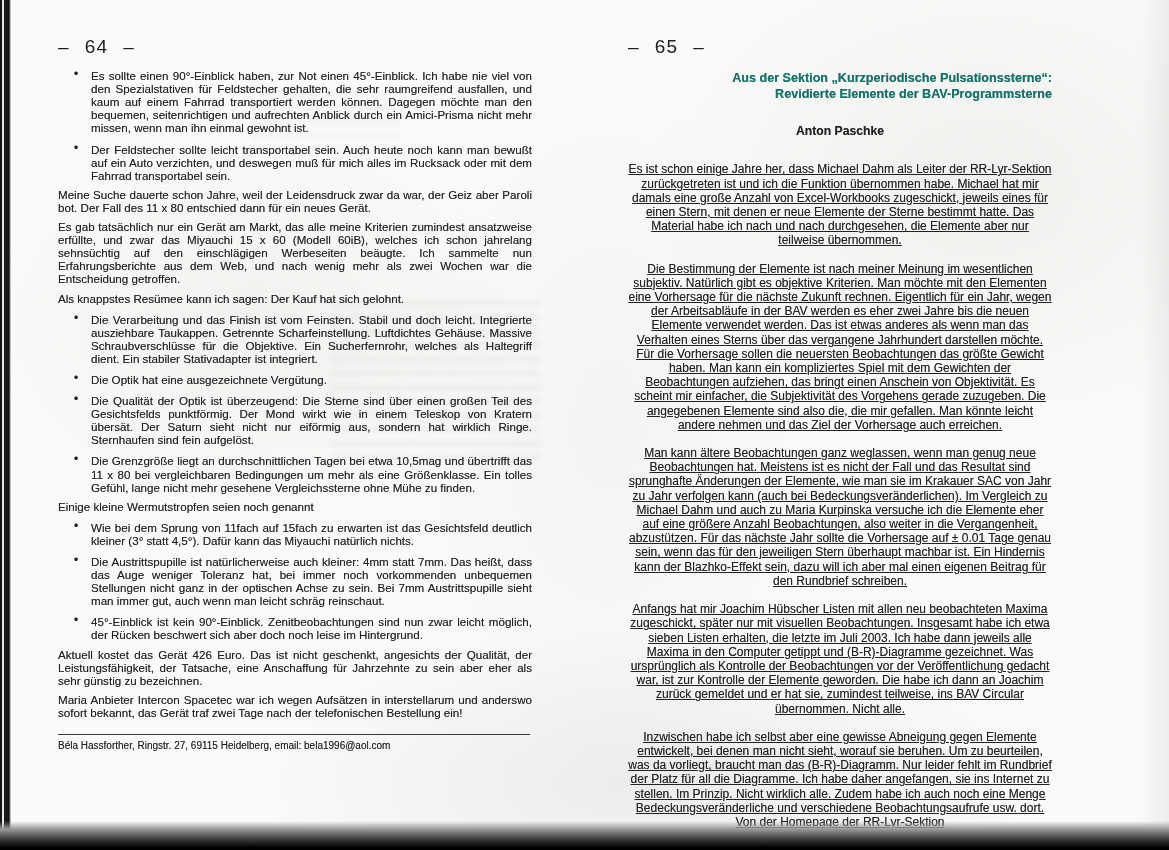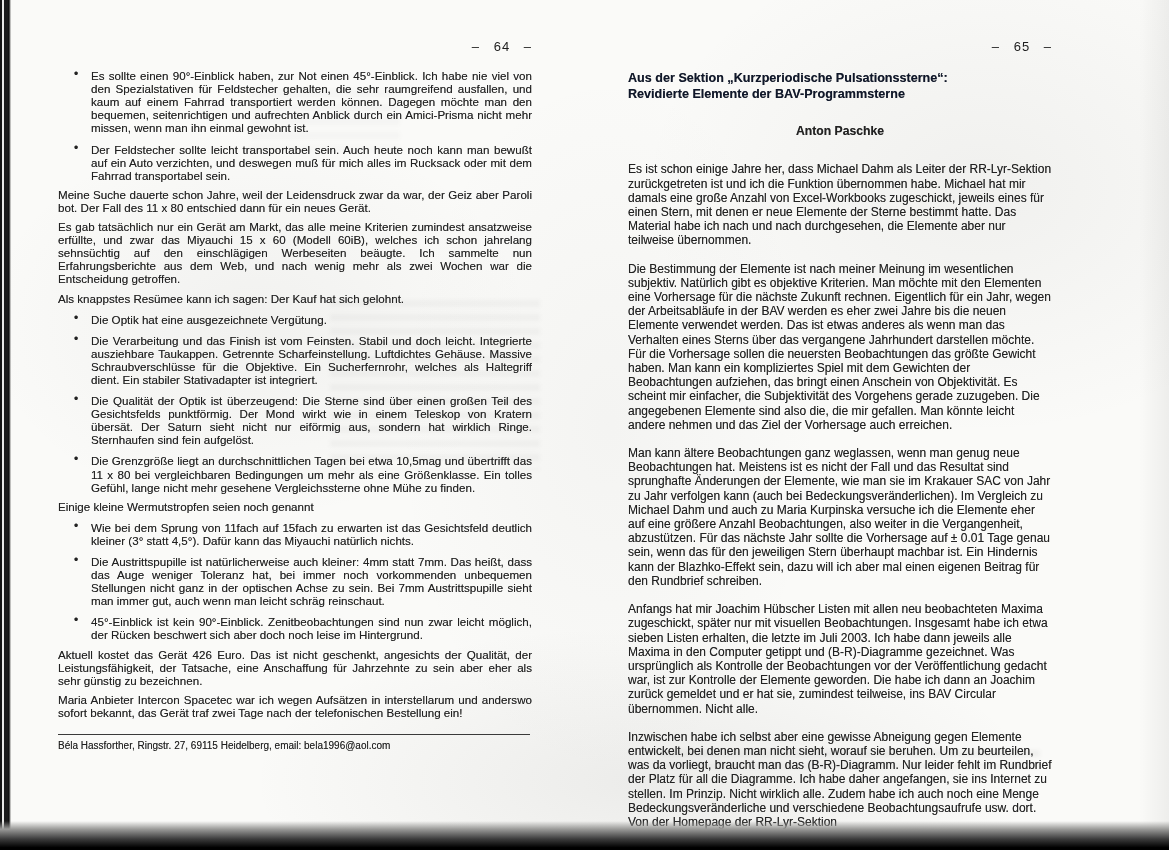--- a/index.html
+++ b/index.html
@@ -34,41 +34,41 @@
   .edge-bottom{
     position:absolute;left:0;bottom:0;width:100%;height:29px;
     background:linear-gradient(180deg, rgba(150,150,148,0) 0%, #9a9a98 28%, #3c3c3c 62%, #000 92%);
   }
 
   .page{position:absolute;top:34px;}
   .page-left{left:58px;width:474px;height:816px;font-size:11.6px;line-height:13.1px;}
   .page-right{left:628px;width:424px;font-size:12px;line-height:14.2px;}
 
   .pagenum{
-    text-align:right;font-size:13px;letter-spacing:1px;word-spacing:9px;
+    text-align:left;font-size:19px;letter-spacing:1px;word-spacing:9px;
     color:#1d1d1d;margin:6px 0 16px;
   }
   .page-left p{margin:0 0 6px;text-align:justify;
     text-shadow:0 0 .5px rgba(25,25,25,.5);}
   .page-left ul{list-style:none;margin:0 0 6px;padding:0;}
   .page-left li{position:relative;padding-left:33px;margin:8px 0 6px;text-align:justify;
     text-shadow:0 0 .5px rgba(25,25,25,.5);}
   .page-left li::before{content:"\2022";position:absolute;left:16px;top:-1px;font-size:12px;}
   .verdict{font-weight:normal;}
 
   .footer{position:absolute;left:0;right:2px;top:700px;}
   .footer-rule{border-top:1.3px solid #3a3a3a;margin-bottom:4px;}
   .footer-text{font-size:10px;color:#1f1f1f;text-shadow:0 0 .5px rgba(25,25,25,.5);}
 
-  .article-title{font-weight:bold;font-size:12.6px;line-height:16px;text-align:left;
-    margin:14px 0 0;color:#0f172a;text-shadow:0 0 .5px rgba(20,20,20,.55);}
+  .article-title{font-weight:bold;font-size:12.6px;line-height:16px;text-align:right;
+    margin:14px 0 0;color:#0f766e;text-shadow:0 0 .5px rgba(20,20,20,.55);}
   .article-author{text-align:center;margin:22px 0 24px;font-size:12.2px;
     text-shadow:0 0 .5px rgba(25,25,25,.5);font-weight:bold;}
-  .page-right p{margin:0 0 14px;text-align:left;
-    text-shadow:0 0 .5px rgba(25,25,25,.5);}
+  .page-right p{margin:0 0 14px;text-align:center;
+    text-shadow:0 0 .5px rgba(25,25,25,.5);text-decoration:underline;}
 </style>
 </head>
 <body>
 
 <div class="canvas">
   <div class="paper-texture"></div>
   <div class="smudge smudge-a"></div>
   <div class="smudge smudge-b"></div>
   <div class="smudge smudge-c"></div>
 
@@ -79,22 +79,22 @@
       <li>Es sollte einen 90°-Einblick haben, zur Not einen 45°-Einblick. Ich habe nie viel von den Spezialstativen für Feldstecher gehalten, die sehr raumgreifend ausfallen, und kaum auf einem Fahrrad transportiert werden können. Dagegen möchte man den bequemen, seitenrichtigen und aufrechten Anblick durch ein Amici-Prisma nicht mehr missen, wenn man ihn einmal gewohnt ist.</li>
       <li>Der Feldstecher sollte leicht transportabel sein. Auch heute noch kann man bewußt auf ein Auto verzichten, und deswegen muß für mich alles im Rucksack oder mit dem Fahrrad transportabel sein.</li>
     </ul>
 
     <p>Meine Suche dauerte schon Jahre, weil der Leidensdruck zwar da war, der Geiz aber Paroli bot. Der Fall des 11 x 80 entschied dann für ein neues Gerät.</p>
     <p>Es gab tatsächlich nur ein Gerät am Markt, das alle meine Kriterien zumindest ansatzweise erfüllte, und zwar das Miyauchi 15 x 60 (Modell 60iB), welches ich schon jahrelang sehnsüchtig auf den einschlägigen Werbeseiten beäugte. Ich sammelte nun Erfahrungsberichte aus dem Web, und nach wenig mehr als zwei Wochen war die Entscheidung getroffen.</p>
 
     <p><span>Als knappstes Resümee kann ich sagen: </span><span class="verdict">Der Kauf hat sich gelohnt.</span></p>
 
     <ul>
+      <li>Die Verarbeitung und das Finish ist vom Feinsten. Stabil und doch leicht. Integrierte ausziehbare Taukappen. Getrennte Scharfeinstellung. Luftdichtes Gehäuse. Massive Schraubverschlüsse für die Objektive. Ein Sucherfernrohr, welches als Haltegriff dient. Ein stabiler Stativadapter ist integriert.</li>
       <li>Die Optik hat eine ausgezeichnete Vergütung.</li>
-      <li>Die Verarbeitung und das Finish ist vom Feinsten. Stabil und doch leicht. Integrierte ausziehbare Taukappen. Getrennte Scharfeinstellung. Luftdichtes Gehäuse. Massive Schraubverschlüsse für die Objektive. Ein Sucherfernrohr, welches als Haltegriff dient. Ein stabiler Stativadapter ist integriert.</li>
       <li>Die Qualität der Optik ist überzeugend: Die Sterne sind über einen großen Teil des Gesichtsfelds punktförmig. Der Mond wirkt wie in einem Teleskop von Kratern übersät. Der Saturn sieht nicht nur eiförmig aus, sondern hat wirklich Ringe. Sternhaufen sind fein aufgelöst.</li>
       <li>Die Grenzgröße liegt an durchschnittlichen Tagen bei etwa 10,5mag und übertrifft das 11 x 80 bei vergleichbaren Bedingungen um mehr als eine Größenklasse. Ein tolles Gefühl, lange nicht mehr gesehene Vergleichssterne ohne Mühe zu finden.</li>
     </ul>
 
     <p>Einige kleine Wermutstropfen seien noch genannt</p>
 
     <ul>
       <li>Wie bei dem Sprung von 11fach auf 15fach zu erwarten ist das Gesichtsfeld deutlich kleiner (3° statt 4,5°). Dafür kann das Miyauchi natürlich nichts.</li>
       <li>Die Austrittspupille ist natürlicherweise auch kleiner: 4mm statt 7mm. Das heißt, dass das Auge weniger Toleranz hat, bei immer noch vorkommenden unbequemen Stellungen nicht ganz in der optischen Achse zu sein. Bei 7mm Austrittspupille sieht man immer gut, auch wenn man leicht schräg reinschaut.</li>
       <li>45°-Einblick ist kein 90°-Einblick. Zenitbeobachtungen sind nun zwar leicht möglich, der Rücken beschwert sich aber doch noch leise im Hintergrund.</li>

